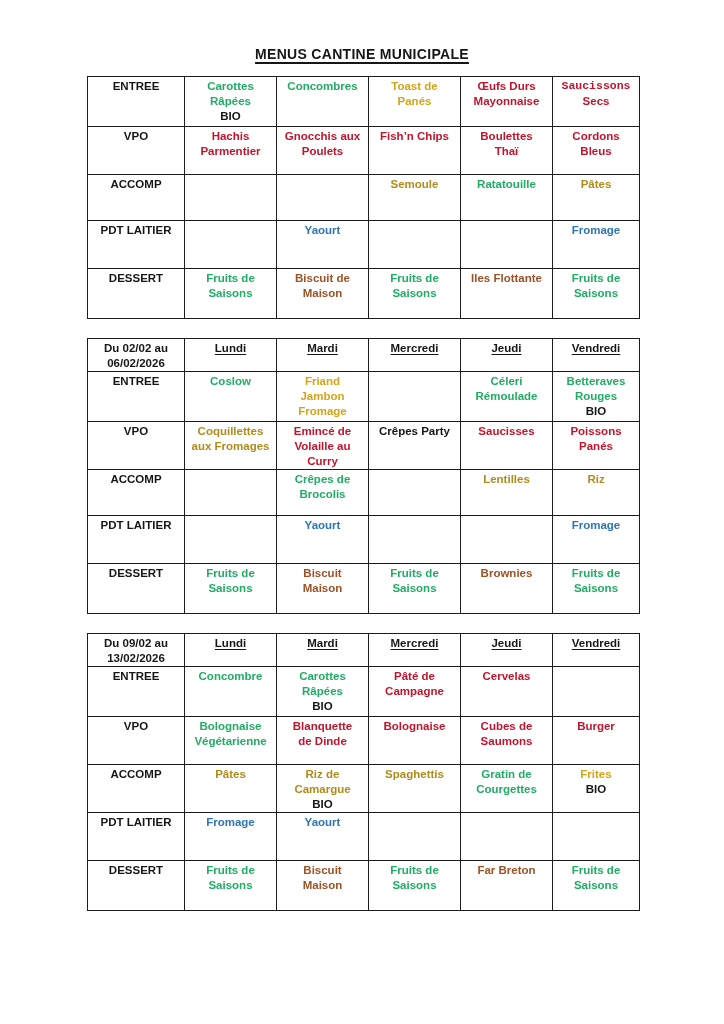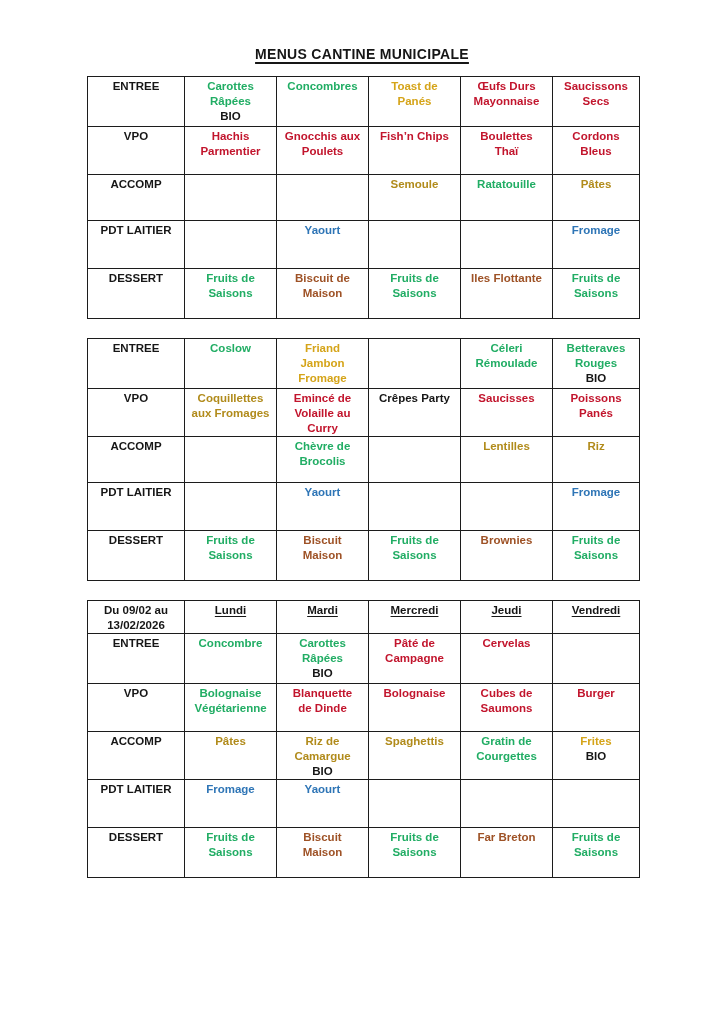--- a/index.html
+++ b/index.html
@@ -89,21 +89,21 @@
             </td>
             <td class="cell">
               <div class="item" style="color: rgb(213, 164, 25);">Toast de</div>
               <div class="item" style="color: rgb(213, 164, 25);">Panés</div>
             </td>
             <td class="cell">
               <div class="item" style="color: rgb(194, 21, 45);">Œufs Durs</div>
               <div class="item" style="color: rgb(194, 21, 45);">Mayonnaise</div>
             </td>
             <td class="cell">
-              <div class="item" style="color: rgb(194, 21, 45);">Saucissons</div>
+              <div class="item" style="color: rgb(194, 21, 45); font-family: Liberation Mono, monospace;">Saucissons</div>
               <div class="item" style="color: rgb(194, 21, 45);">Secs</div>
             </td>
           </tr>
           <tr class="r1">
             <td class="label">VPO</td>
             <td class="cell">
               <div class="item" style="color: rgb(194, 21, 45);">Hachis</div>
               <div class="item" style="color: rgb(194, 21, 45);">Parmentier</div>
             </td>
             <td class="cell">
@@ -175,20 +175,31 @@
       <table class="menu">
         <colgroup>
           <col style="width: 97px;">
           <col style="width: 92px;">
           <col style="width: 92px;">
           <col style="width: 92px;">
           <col style="width: 92px;">
           <col style="width: 87px;">
         </colgroup>
         <tbody>
+          <tr class="r-hdr">
+            <td class="datecell">
+              <div class="dline"><span style="color: rgb(22, 22, 22);">Du 02/02 au</span></div>
+              <div class="dline">06/02/2026</div>
+            </td>
+            <td class="dayhdr"><span>Lundi</span></td>
+            <td class="dayhdr"><span>Mardi</span></td>
+            <td class="dayhdr"><span>Mercredi</span></td>
+            <td class="dayhdr"><span>Jeudi</span></td>
+            <td class="dayhdr"><span>Vendredi</span></td>
+          </tr>
           <tr class="r0">
             <td class="label">ENTREE</td>
             <td class="cell">
               <div class="item" style="color: rgb(33, 173, 100);">Coslow</div>
             </td>
             <td class="cell">
               <div class="item" style="color: rgb(213, 164, 25);">Friand</div>
               <div class="item" style="color: rgb(213, 164, 25);">Jambon</div>
               <div class="item" style="color: rgb(213, 164, 25);">Fromage</div>
             </td>
@@ -222,21 +233,21 @@
             </td>
             <td class="cell">
               <div class="item" style="color: rgb(194, 21, 45);">Poissons</div>
               <div class="item" style="color: rgb(194, 21, 45);">Panés</div>
             </td>
           </tr>
           <tr class="r2">
             <td class="label">ACCOMP</td>
             <td class="cell"></td>
             <td class="cell">
-              <div class="item" style="color: rgb(33, 173, 100);">Chèvre de</div>
+              <div class="item" style="color: rgb(33, 173, 100);">Crêpes de</div>
               <div class="item" style="color: rgb(33, 173, 100);">Brocolis</div>
             </td>
             <td class="cell"></td>
             <td class="cell">
               <div class="item" style="color: rgb(177, 139, 27);">Lentilles</div>
             </td>
             <td class="cell">
               <div class="item" style="color: rgb(177, 139, 27);">Riz</div>
             </td>
           </tr>

